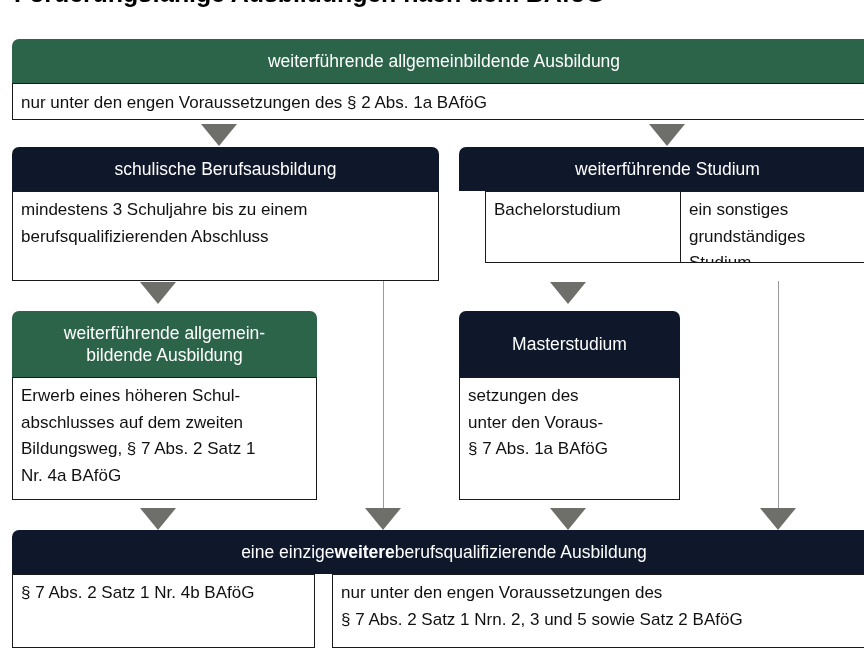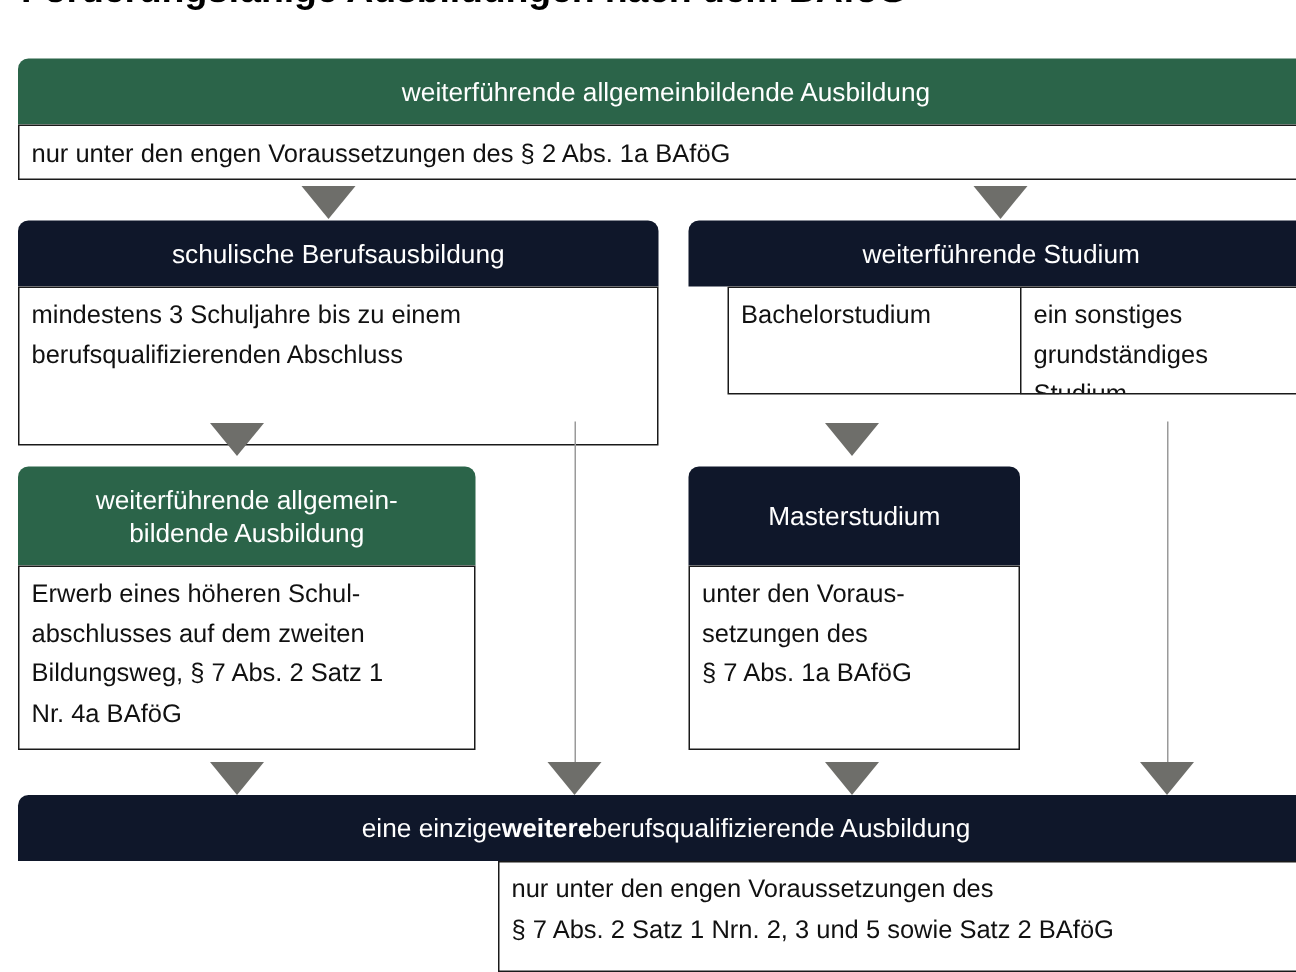--- a/index.html
+++ b/index.html
@@ -92,21 +92,21 @@
 
   <div class="abs hdr hdr-green" style="left:0px; top:39px; width:864px; height:44px;">weiterführende allgemeinbildende Ausbildung</div>
 
   <div class="abs bodybox" style="left:0px; top:83px; width:864px; height:37px; line-height:28px;">nur unter den engen Voraussetzungen des § 2 Abs. 1a BAföG</div>
 
   <div class="abs arrow" style="left:189px; top:124px;"></div>
   <div class="abs arrow" style="left:637px; top:124px;"></div>
 
   <div class="abs hdr hdr-red" style="left:0px; top:147px; width:427px; height:44px;">schulische Berufsausbildung</div>
 
-  <div class="abs bodybox" style="left:0px; top:191px; width:427px; height:106px;">
+  <div class="abs bodybox" style="left:0px; top:191px; width:427px; height:90px;">
     <div>mindestens 3 Schuljahre bis zu einem</div>
     <div>berufsqualifizierenden Abschluss</div>
   </div>
 
   <div class="abs hdr hdr-red" style="left:447px; top:147px; width:417px; height:44px;">weiterführende Studium</div>
 
   <div class="abs bodybox" style="left:447px; top:191px; width:221px; height:72px;margin-left:26px;">Bachelorstudium</div>
 
   <div class="abs bodybox" style="left:668px; top:191px; width:196px; height:72px;">
     <div>ein sonstiges</div>
@@ -128,35 +128,36 @@
   <div class="abs bodybox" style="left:0px; top:377px; width:305px; height:123px;">
     <div>Erwerb eines höheren Schul-</div>
     <div>abschlusses auf dem zweiten</div>
     <div>Bildungsweg, § 7 Abs. 2 Satz 1</div>
     <div>Nr. 4a BAföG</div>
   </div>
 
   <div class="abs hdr hdr-red" style="left:447px; top:311px; width:221px; height:66px;">Masterstudium</div>
 
   <div class="abs bodybox" style="left:447px; top:377px; width:221px; height:123px;">
+    <div>setzungen des</div>
     <div>unter den Voraus-</div>
-    <div>setzungen des</div>
     <div>§ 7 Abs. 1a BAföG</div>
   </div>
 
   <div class="abs arrow" style="left:128px; top:508px;"></div>
   <div class="abs arrow" style="left:353px; top:508px;"></div>
   <div class="abs arrow" style="left:538px; top:508px;"></div>
   <div class="abs arrow" style="left:748px; top:508px;"></div>
 
   <div class="abs hdr hdr-red" style="left:0px; top:530px; width:864px; height:44px;">
     <span>eine einzige </span>
       <span class="b">weitere</span>
       <span> berufsqualifizierende Ausbildung</span>
   </div>
 
+  <div class="abs bodybox" style="left:0px; top:574px; width:303px; height:74px;">§ 7 Abs. 2 Satz 1 Nr. 4b BAföG</div>
 
   <div class="abs bodybox" style="left:320px; top:574px; width:544px; height:74px;">
     <div>nur unter den engen Voraussetzungen des</div>
     <div>§ 7 Abs. 2 Satz 1 Nrn. 2, 3 und 5 sowie Satz 2 BAföG</div>
   </div>
 
 </div>
 
 </body></html>

